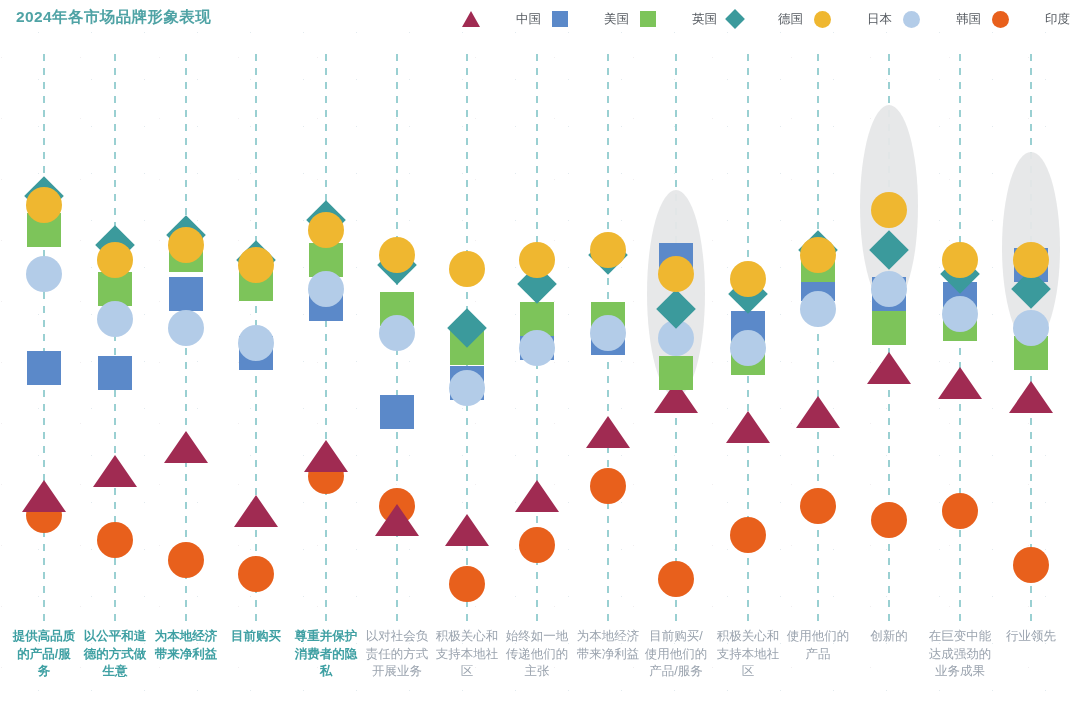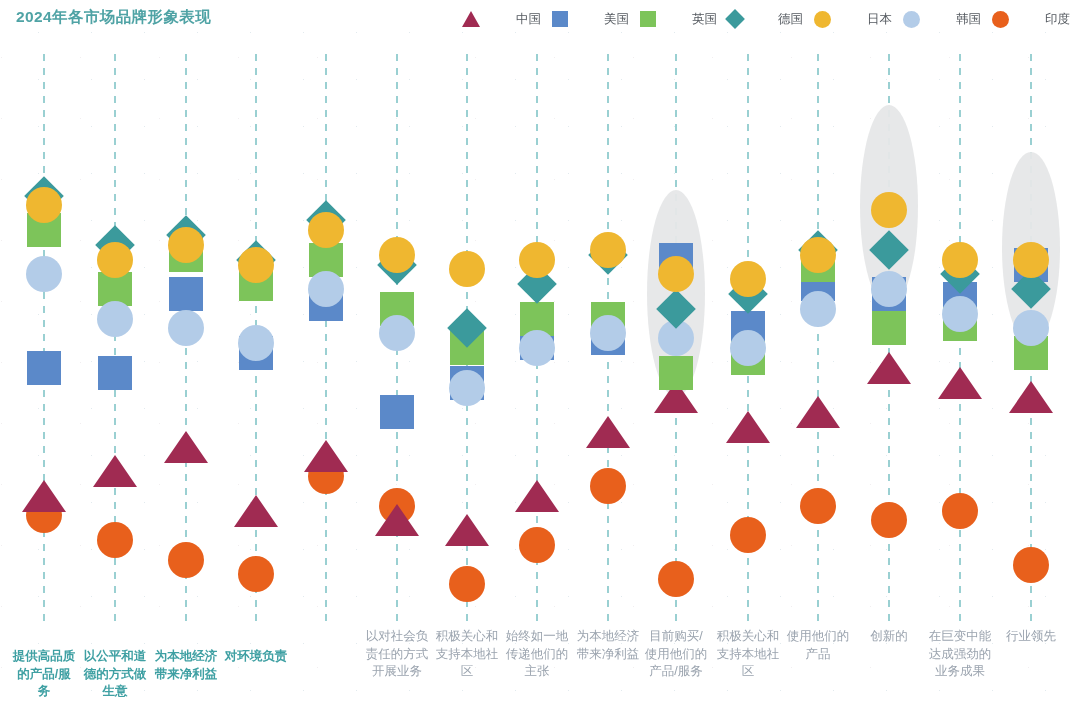--- a/index.html
+++ b/index.html
@@ -100,21 +100,21 @@
   }
   .xlabel {
     position: absolute;
     top: 0;
     text-align: center;
     font-size: 12.5px;
     line-height: 17.5px;
     font-weight: 400;
     word-break: break-all;
   }
-  .xlabel.hl { color: #3FA0A3; font-weight: 700; margin-top: 20px; }
+  .xlabel.hl { color: #3FA0A3; font-weight: 700; }
   .xlabel.norm { color: #9AA3AE; }
 </style>
 </head>
 <body>
 
 <div id="root">
 
   <div id="chart-title">2024年各市场品牌形象表现</div>
 
   <div id="legend">
@@ -271,21 +271,22 @@
       <div class="marker m-cir" title="日本" style="background: rgb(239, 183, 48); left: 800px; top: 194.68px;"></div>
       <div class="marker m-cir" title="日本" style="background: rgb(239, 183, 48); left: 871px; top: 150.4px;"></div>
       <div class="marker m-cir" title="日本" style="background: rgb(239, 183, 48); left: 942px; top: 199.6px;"></div>
       <div class="marker m-cir" title="日本" style="background: rgb(239, 183, 48); left: 1013px; top: 199.6px;"></div>
     </div>
 
   <div id="xaxis">
       <div class="xlabel hl" style="left: 12px; width: 64px;">提供高品质的产品/服务</div>
       <div class="xlabel hl" style="left: 83px; width: 64px;">以公平和道德的方式做生意</div>
       <div class="xlabel hl" style="left: 154px; width: 64px;">为本地经济带来净利益</div>
-      <div class="xlabel hl" style="left: 224px; width: 64px;">对环境负责</div>
+      <div class="xlabel hl" style="left: 224px; width: 64px;">目前购买</div>
+      <div class="xlabel hl" style="left: 294px; width: 64px;">尊重并保护消费者的隐私</div>
       <div class="xlabel norm" style="left: 365px; width: 64px;">以对社会负责任的方式开展业务</div>
       <div class="xlabel norm" style="left: 435px; width: 64px;">积极关心和支持本地社区</div>
       <div class="xlabel norm" style="left: 505px; width: 64px;">始终如一地传递他们的主张</div>
       <div class="xlabel norm" style="left: 576px; width: 64px;">为本地经济带来净利益</div>
       <div class="xlabel norm" style="left: 644px; width: 64px;">目前购买/使用他们的产品/服务</div>
       <div class="xlabel norm" style="left: 716px; width: 64px;">积极关心和支持本地社区</div>
       <div class="xlabel norm" style="left: 786px; width: 64px;">使用他们的产品</div>
       <div class="xlabel norm" style="left: 857px; width: 64px;">创新的</div>
       <div class="xlabel norm" style="left: 928px; width: 64px;">在巨变中能达成强劲的业务成果</div>
       <div class="xlabel norm" style="left: 999px; width: 64px;">行业领先</div>

